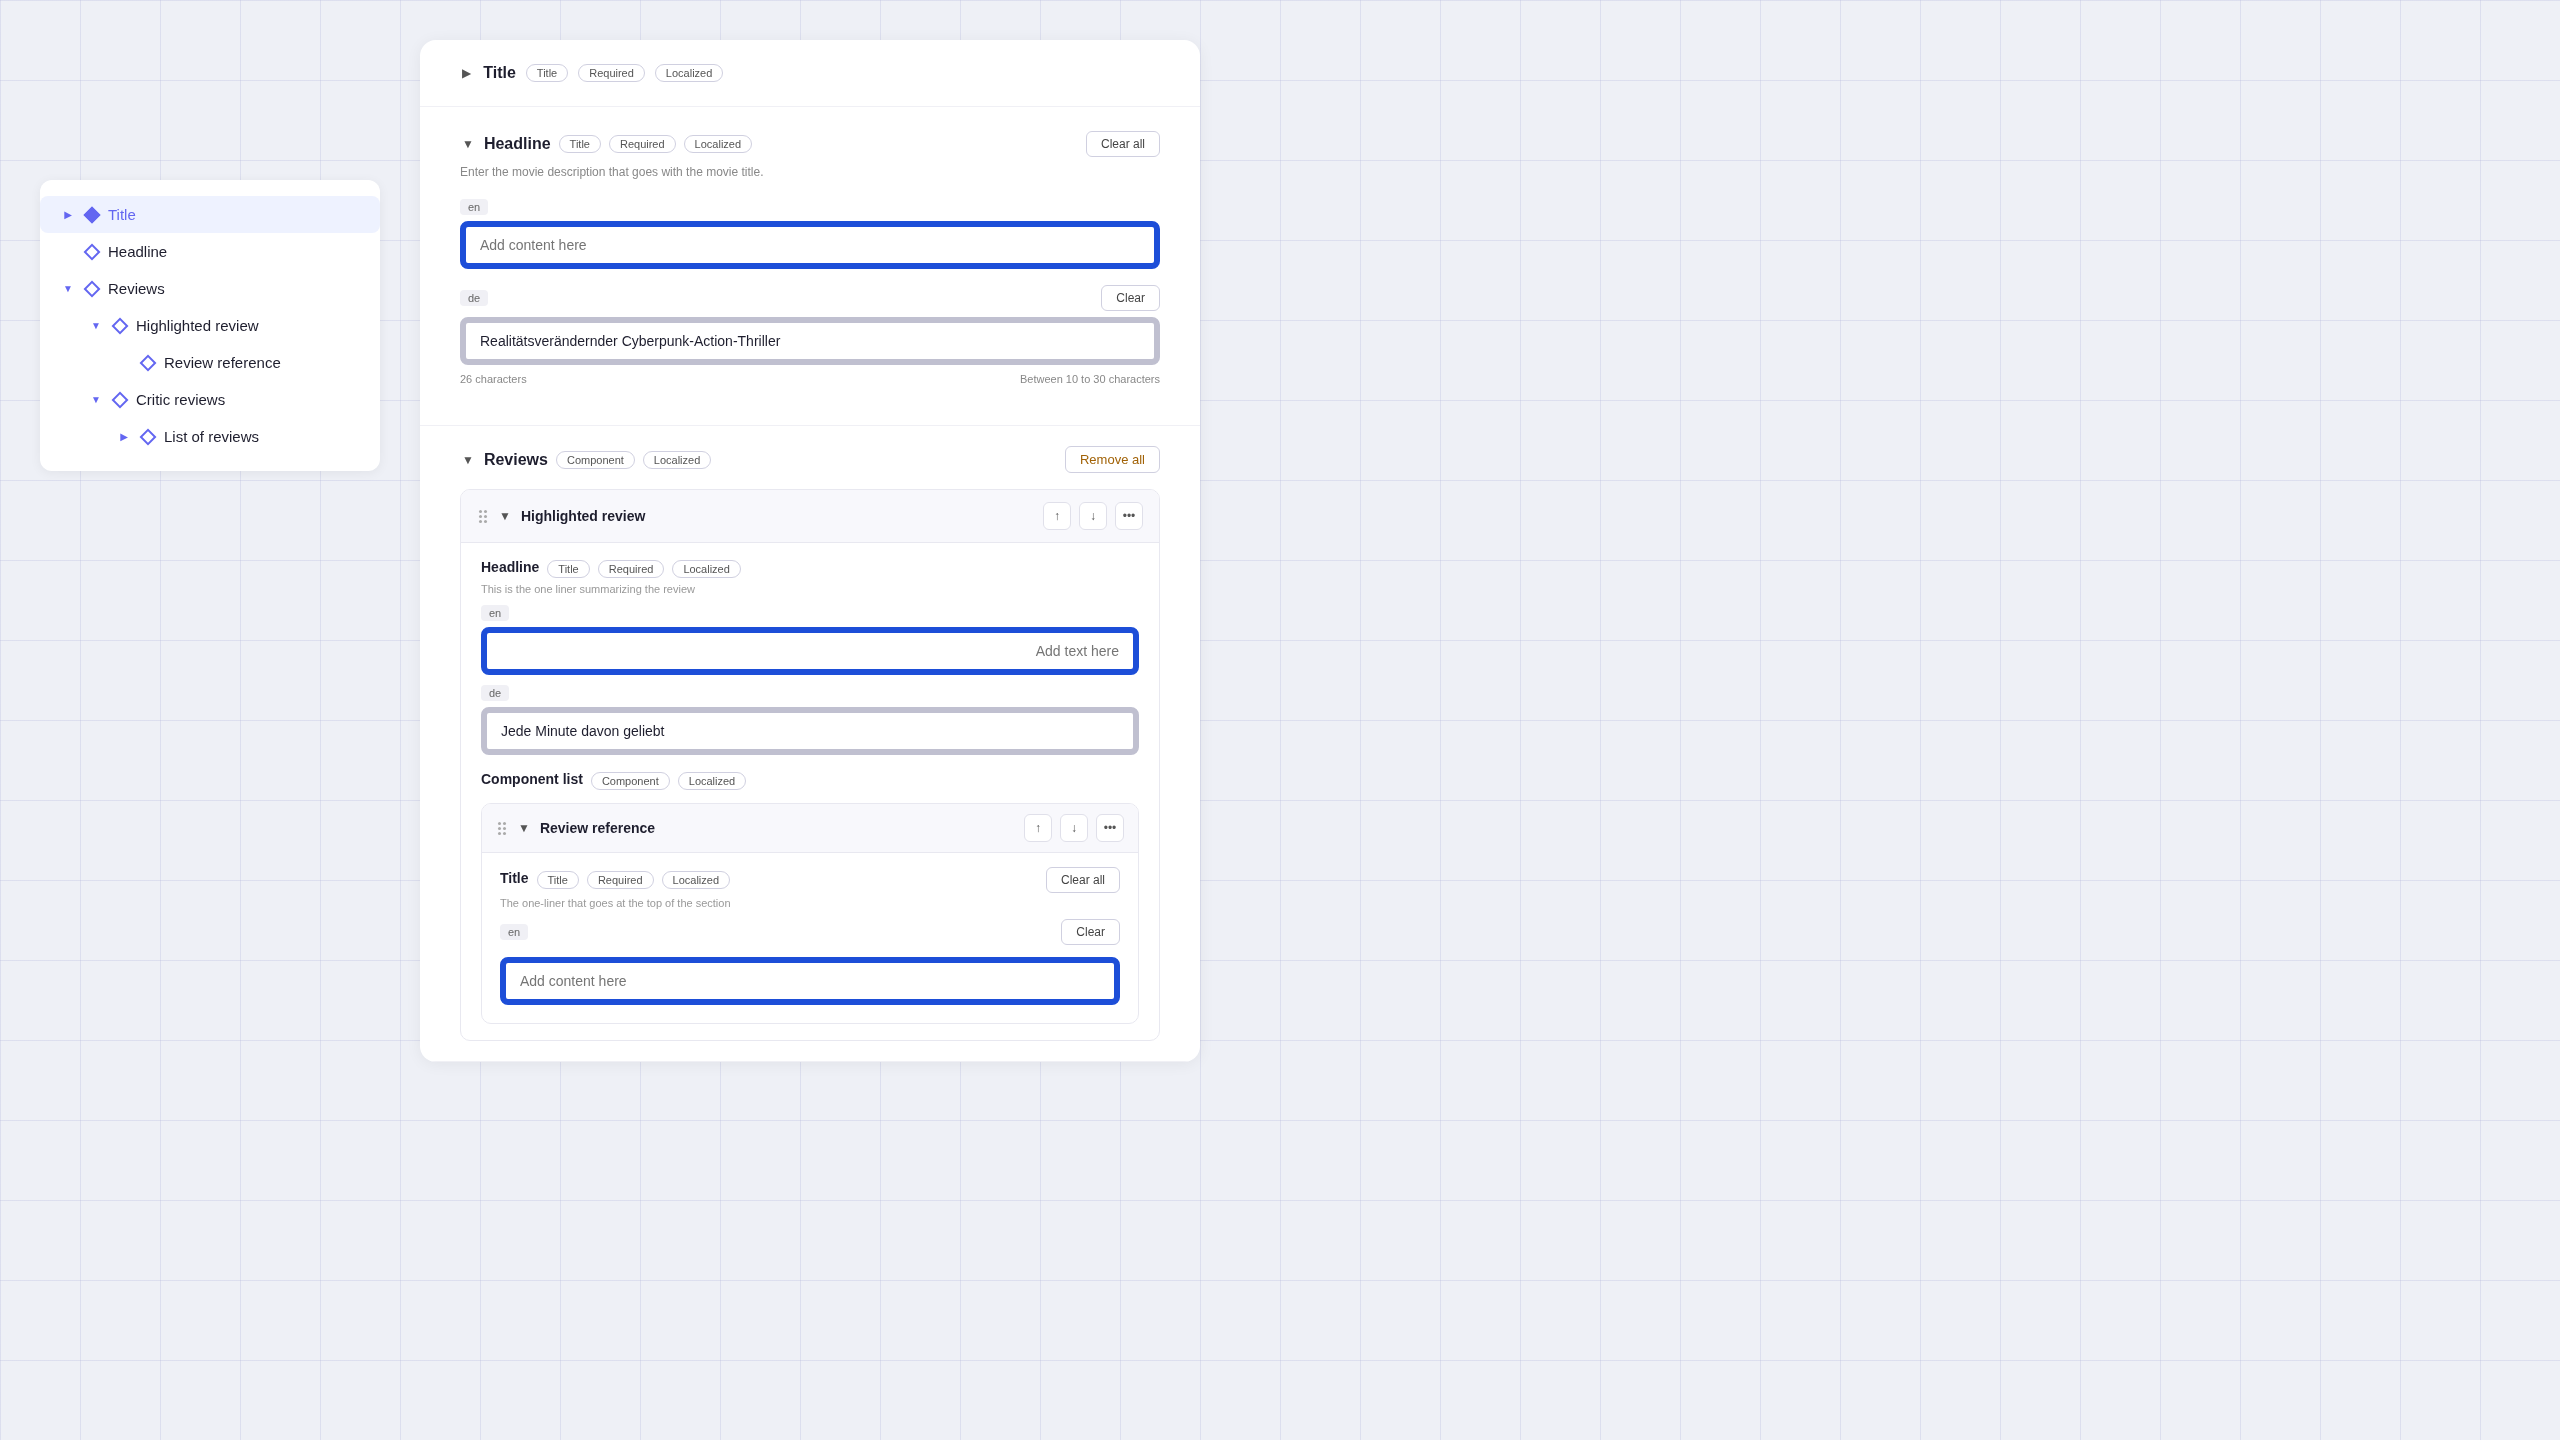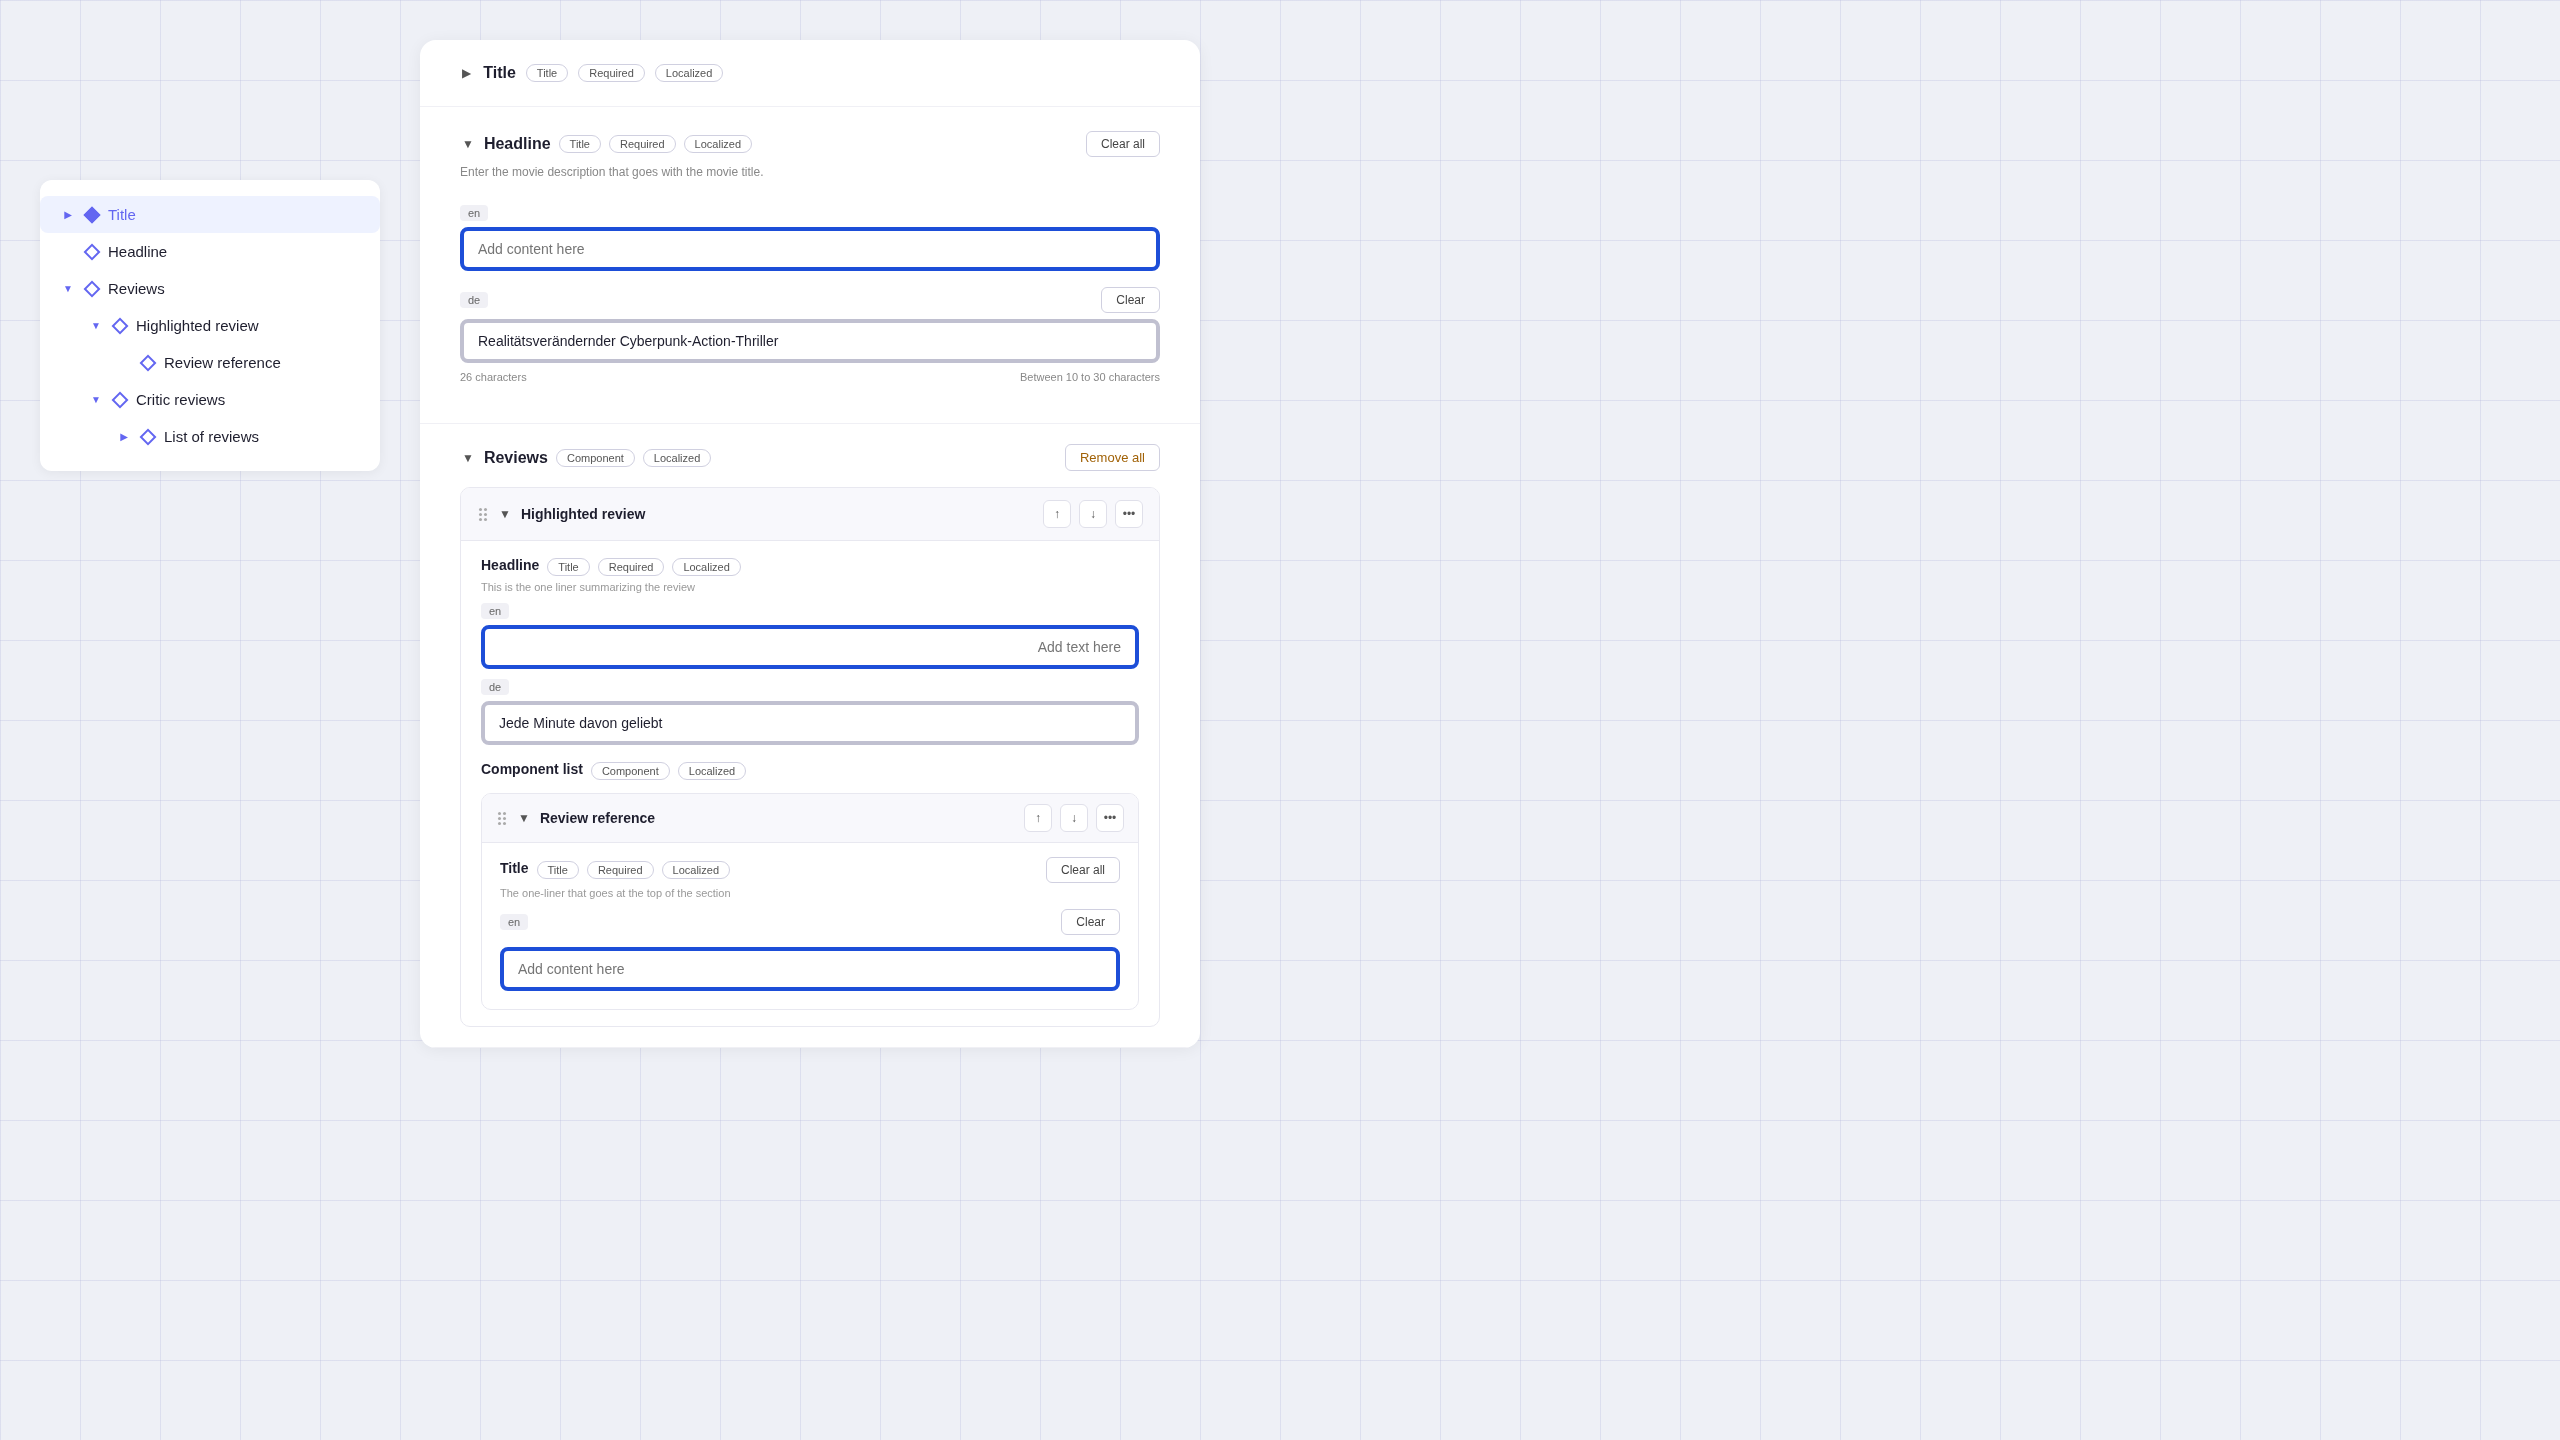--- a/index.html
+++ b/index.html
@@ -197,42 +197,42 @@
       font-size: 13px;
       cursor: pointer;
       color: #a16207;
       font-weight: 500;
     }
 
     .hint-text {
       font-size: 12px;
       color: #888;
       margin-top: 6px;
-      margin-bottom: 26px;
+      margin-bottom: 20px;
     }
 
     .lang-row {
       display: flex;
       align-items: center;
       justify-content: space-between;
       margin-bottom: 6px;
     }
 
     .lang-tag {
       font-size: 11px;
       color: #666;
       background: #f0f0f5;
       padding: 2px 8px;
       border-radius: 4px;
       font-weight: 500;
     }
 
     .input-field {
       width: 100%;
-      border: 4px solid #1d4ed8;
+      border: 6px solid #1d4ed8;
       border-radius: 8px;
       padding: 10px 14px;
       font-size: 14px;
       color: #aaa;
       outline: none;
       background: white;
       margin-bottom: 4px;
     }
 
     .input-field.has-value {

